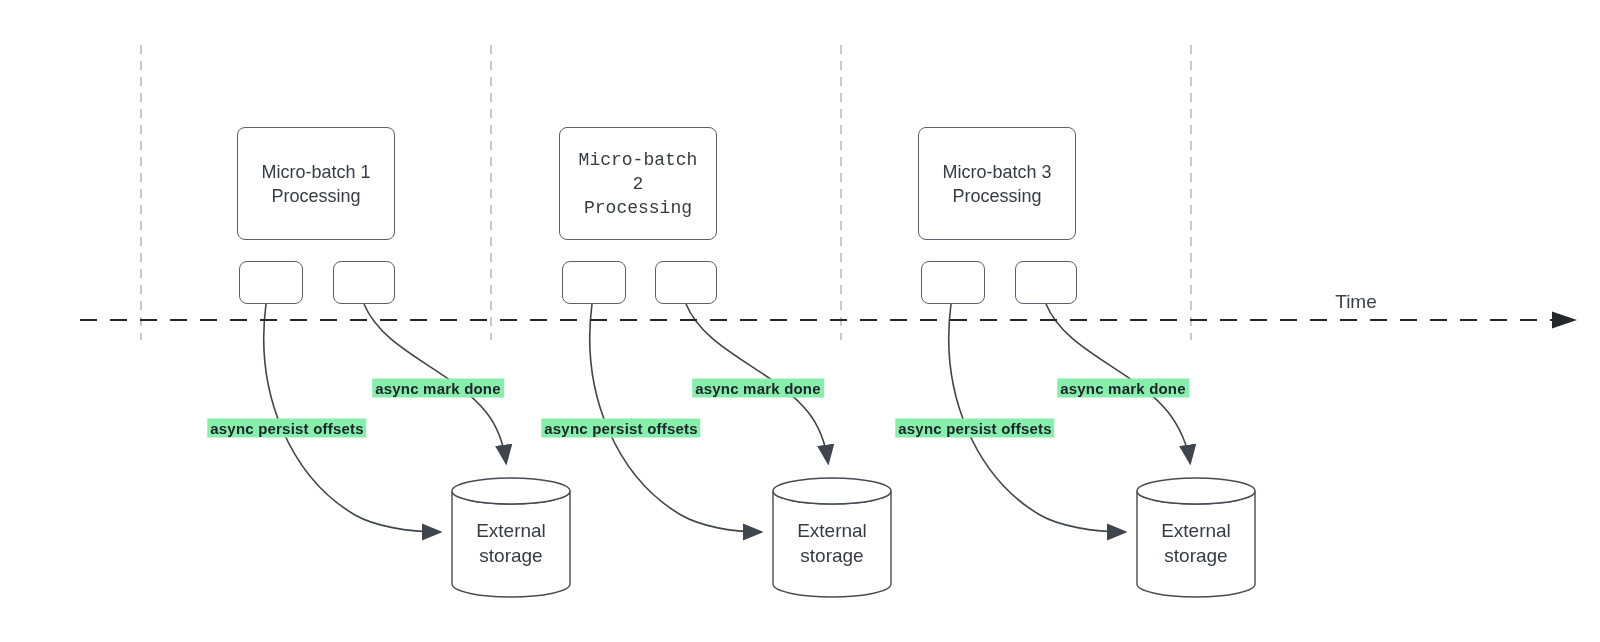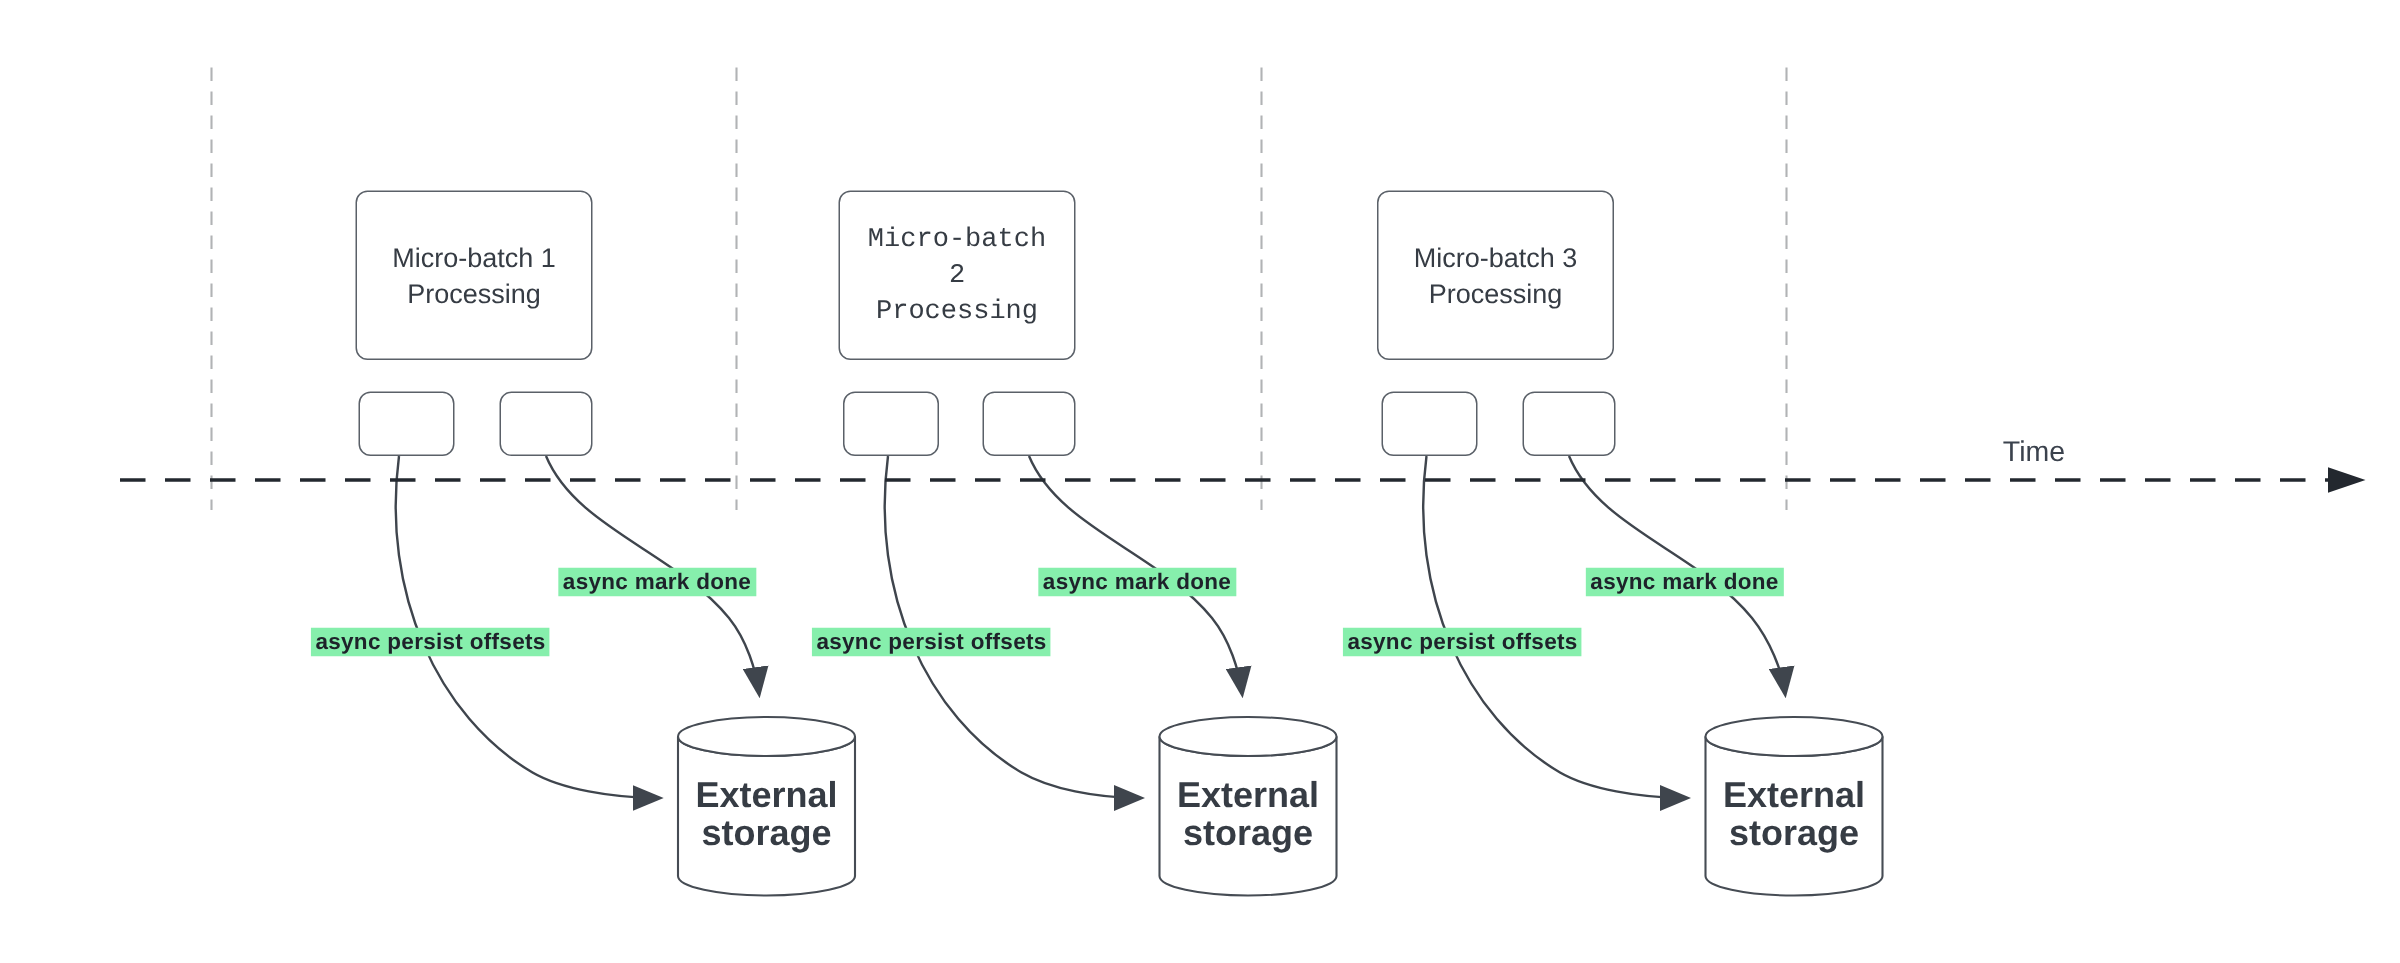--- a/index.html
+++ b/index.html
@@ -30,21 +30,21 @@
   .small-node{width:64px;height:43px;border-radius:8px;}
   .small-node.b{width:62px;}
   .edge-label{
     position:absolute;transform:translate(-50%,-50%);white-space:nowrap;
     background:#86efac;padding:1px 3px;font-size:15px;font-weight:bold;
     letter-spacing:0.2px;color:var(--edge-label-text);
   }
   .cyl-label{
     position:absolute;width:110px;height:54px;transform:translateX(-50%);
     display:flex;align-items:center;justify-content:center;text-align:center;
-    font-size:24px;line-height:25px;color:var(--node-text);font-weight:bold;
+    font-size:19px;line-height:25px;color:var(--node-text);
   }
   .time-label{
     position:absolute;transform:translate(-50%,-50%);white-space:nowrap;
     font-size:19px;color:var(--time-text);
   }
 </style>
 </head>
 <body>
 
 <div class="canvas">

